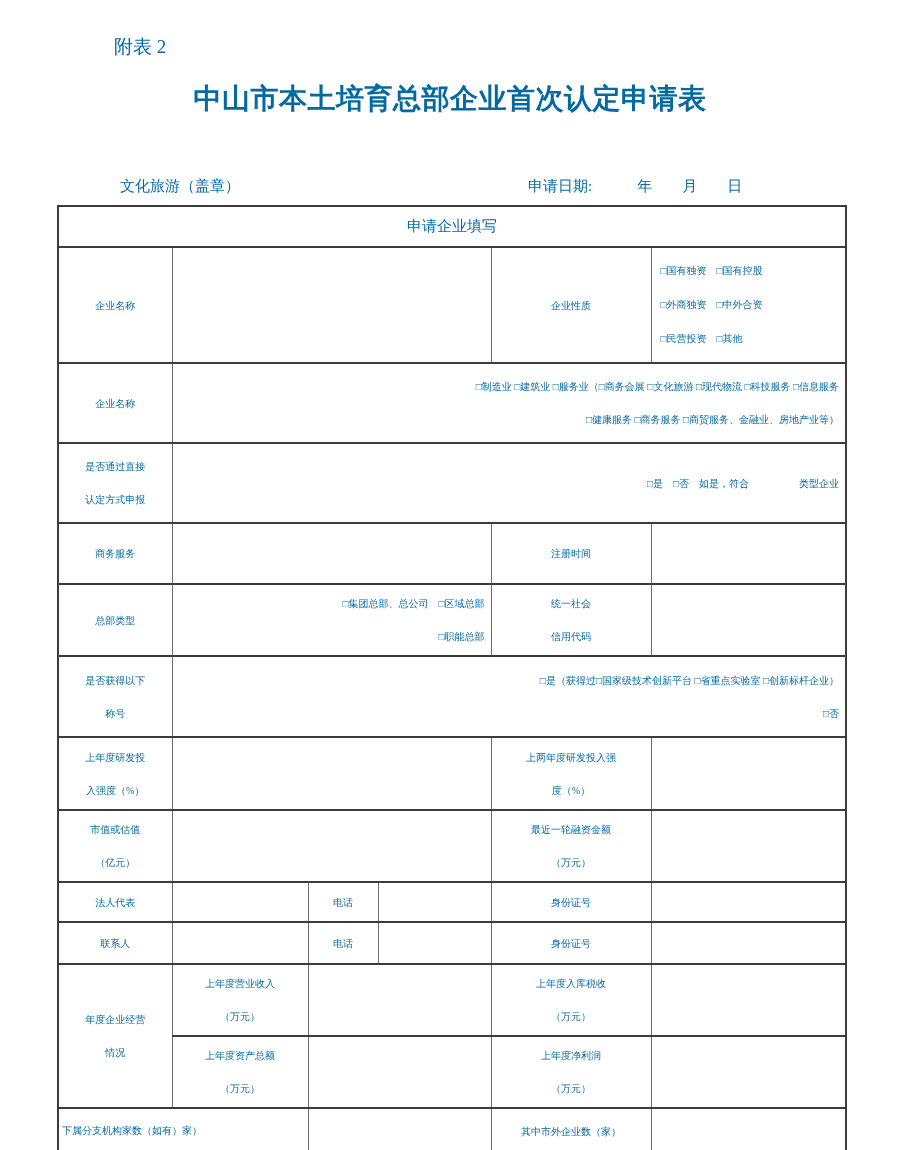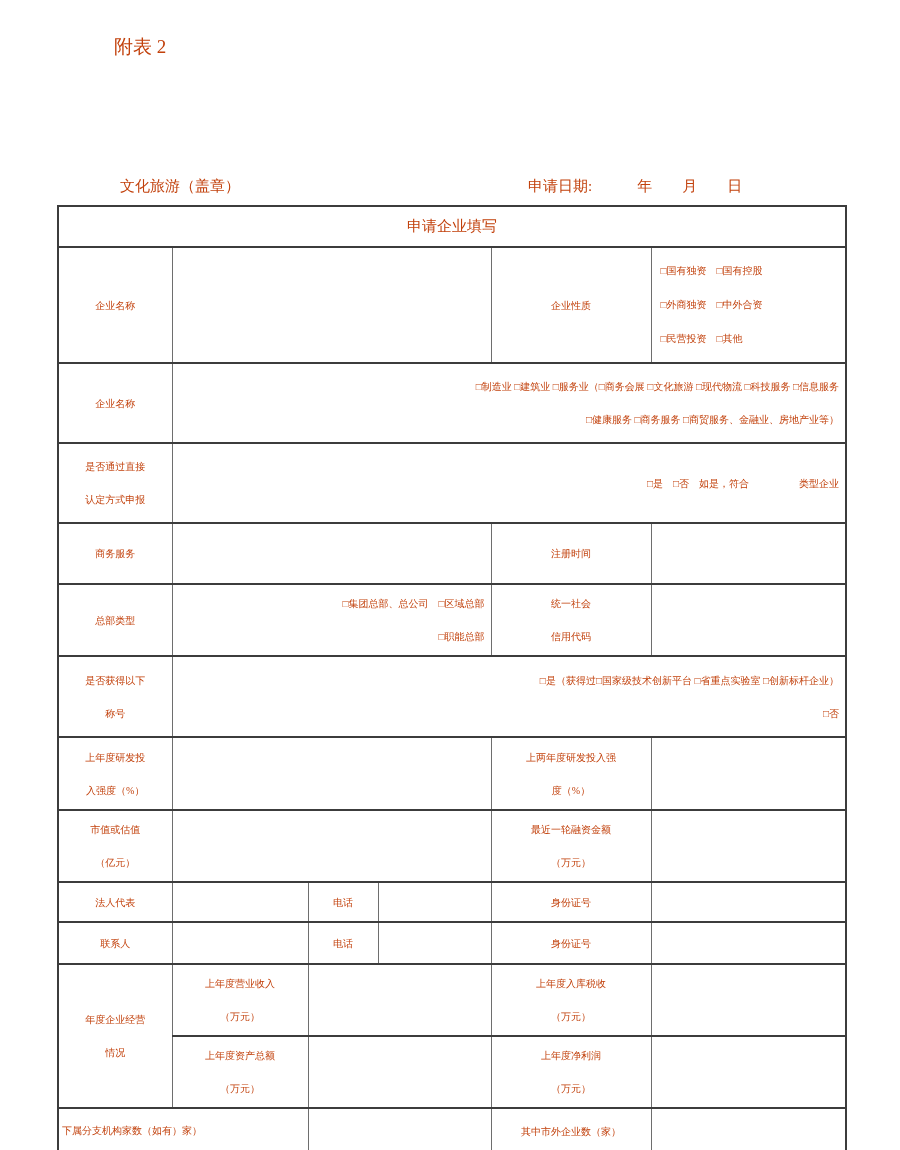--- a/index.html
+++ b/index.html
@@ -1,18 +1,18 @@
 <!DOCTYPE html>
 <html><head>
 <meta charset="utf-8">
 <style>
   html,body{margin:0;padding:0;background:#ffffff;}
   .page{
     position:relative;width:900px;height:1150px;background:#ffffff;
-    font-family:"Liberation Serif","DejaVu Serif",serif;color:#c2410c;
+    font-family:"Liberation Serif","DejaVu Serif",serif;color:#0369a1;
     overflow:hidden;
     text-decoration:underline;
   }
   .appendix{position:absolute;left:114px;top:34px;font-size:19px;}
   .title{
     position:absolute;left:0;top:80px;width:900px;margin:0;
     text-align:center;font-size:28px;font-weight:bold;letter-spacing:0.5px;
   }
   .subheader{position:absolute;left:0;top:177px;width:900px;font-size:15px;}
   .declare-unit{position:absolute;left:120px;white-space:pre;}
@@ -34,20 +34,21 @@
   td.header-cell{text-align:center;font-size:15px;}
   td.lbl-left{text-align:left;white-space:pre-wrap;padding-left:3px;}
   td.fill{background:#ffffff;}
 </style>
 </head>
 <body>
 
 <div class="page">
 
   <div class="appendix">附表 2</div>
+  <h1 class="title">中山市本土培育总部企业首次认定申请表</h1>
 
   <div class="subheader">
     <span class="declare-unit">文化旅游（盖章）</span>
     <span class="apply-date">申请日期:　　　年　　月　　日</span>
   </div>
 
   <table class="form">
     <colgroup>
       <col style="width:114px">
         <col style="width:136px">

